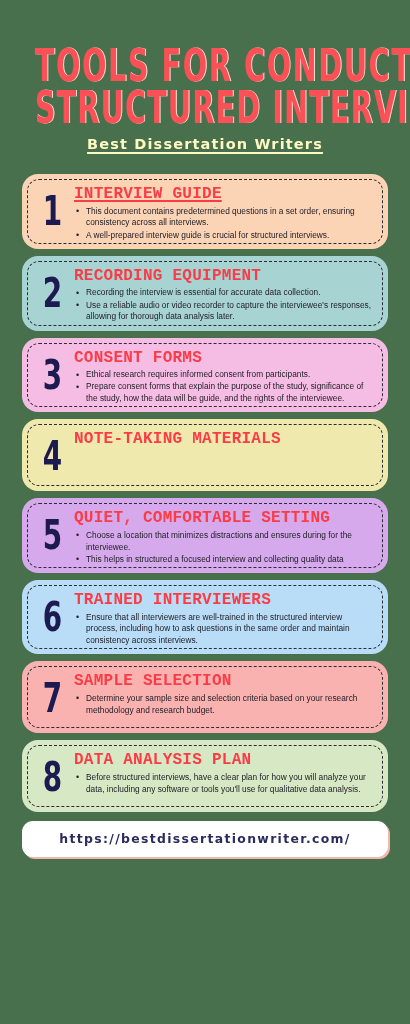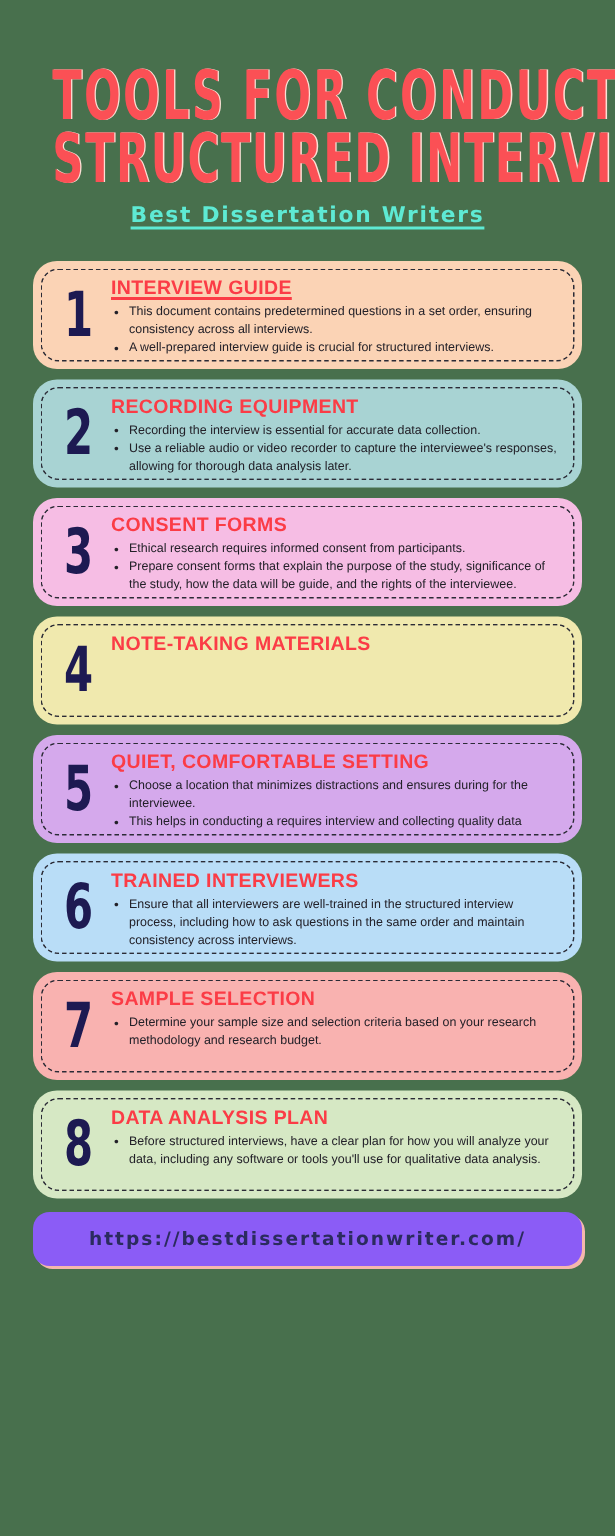--- a/index.html
+++ b/index.html
@@ -40,21 +40,21 @@
     text-shadow: 1px 0 0 #fde0d6;
     white-space: nowrap;
   }
   .main-title .line2 { display: block; letter-spacing: 1.1px; }
 
   .subtitle {
     margin-top: 34px;
     font-family: "DejaVu Sans", sans-serif;
     font-weight: 700;
     font-size: 14.5px;
-    color: #5eead4;
+    color: #fef9c3;
     letter-spacing: 1.15px;
     text-decoration: underline;
     text-underline-offset: 3px;
     text-decoration-thickness: 2px;
   }
 
   
   .cards {
     margin-top: 22px;
     display: flex;
@@ -96,23 +96,23 @@
   }
 
   .body {
     flex: 1 1 auto;
     padding-top: 4px;
     padding-right: 4px;
     min-width: 0;
   }
 
   .card-title {
-    font-family: Liberation Sans, sans-serif;
-    font-weight: 700;
-    font-size: 13px;
+    font-family: Liberation Mono, monospace;
+    font-weight: 700;
+    font-size: 16px;
     color: #fb3c46;
     letter-spacing: 0.25px;
     text-transform: uppercase;
     margin-bottom: 2px;
     line-height: 1.15;
   }
   .card-title.underlined {
     text-decoration: underline;
     text-underline-offset: 2px;
     text-decoration-thickness: 1.6px;
@@ -149,21 +149,21 @@
   }
 
   
   .footer {
     margin-top: 9px;
     display: flex;
     justify-content: center;
   }
 
   .url-pill {
-    background: #8b5cf6;
+    background: #ffffff;
     border-radius: 11px;
     padding: 10px 14px 11px;
     width: 100%;
     text-align: center;
     font-family: "DejaVu Sans", sans-serif;
     font-weight: 700;
     font-size: 12.4px;
     color: #2b2b5e;
     letter-spacing: 1.35px;
     box-shadow: 2px 2px 0 #f5b7ad;
@@ -218,21 +218,21 @@
         <div class="body">
           <div class="card-title">NOTE-TAKING MATERIALS</div>
         </div>
       </div>
       <div class="card" style="background: rgb(213, 169, 236);">
         <div class="num">5</div>
         <div class="body">
           <div class="card-title">QUIET, COMFORTABLE SETTING</div>
           <ul class="points">
             <li>Choose a location that minimizes distractions and ensures during for the interviewee.</li>
-            <li>This helps in conducting a requires interview and collecting quality data</li>
+            <li>This helps in structured a focused interview and collecting quality data</li>
           </ul>
         </div>
       </div>
       <div class="card" style="background: rgb(185, 221, 247);">
         <div class="num">6</div>
         <div class="body">
           <div class="card-title">TRAINED INTERVIEWERS</div>
           <ul class="points">
             <li>Ensure that all interviewers are well-trained in the structured interview process, including how to ask questions in the same order and maintain consistency across interviews.</li>
           </ul>

